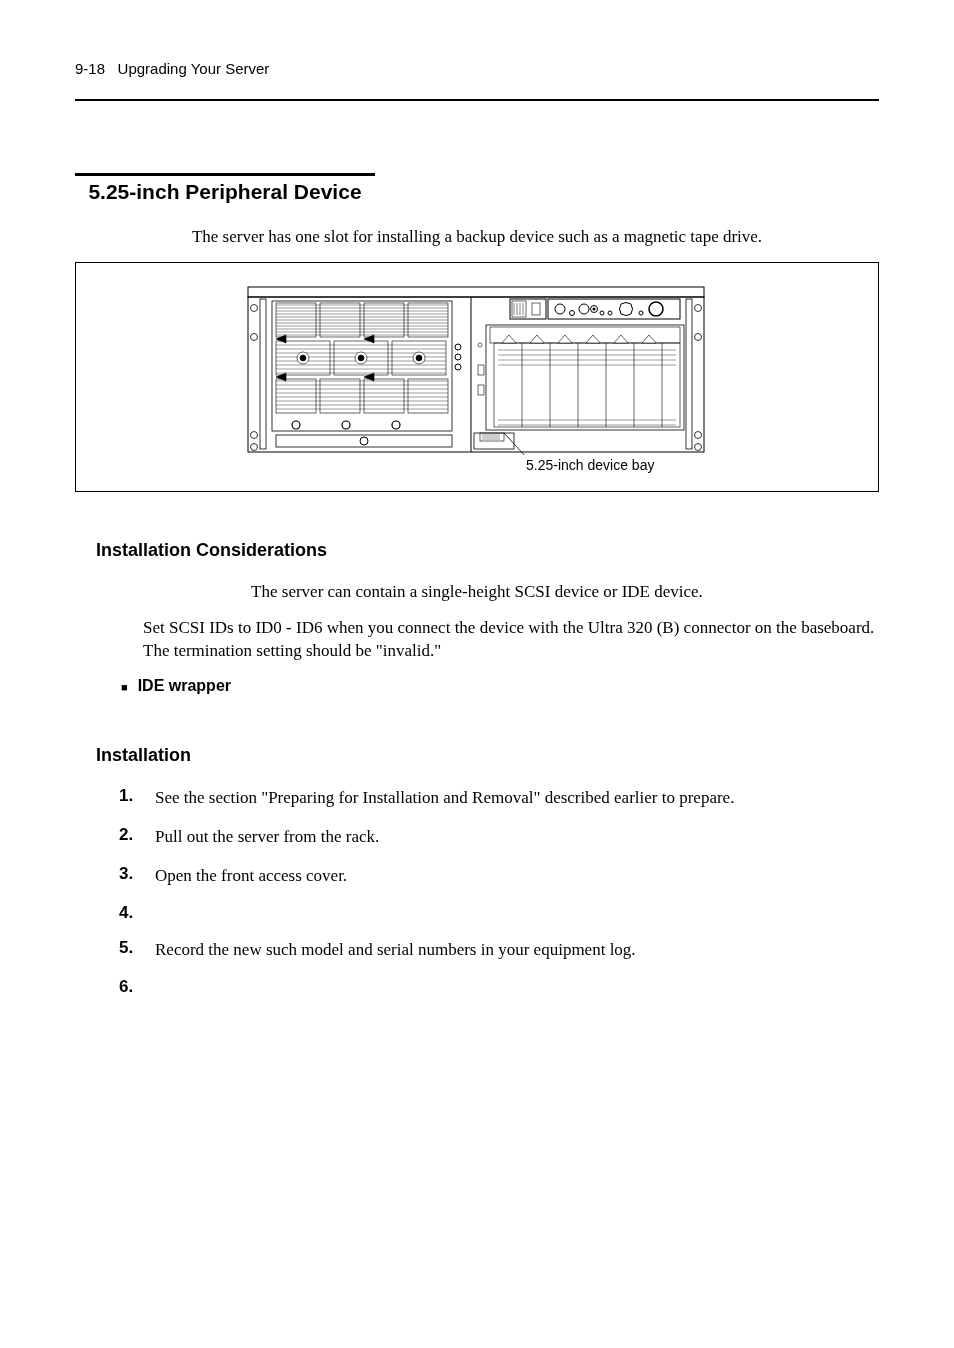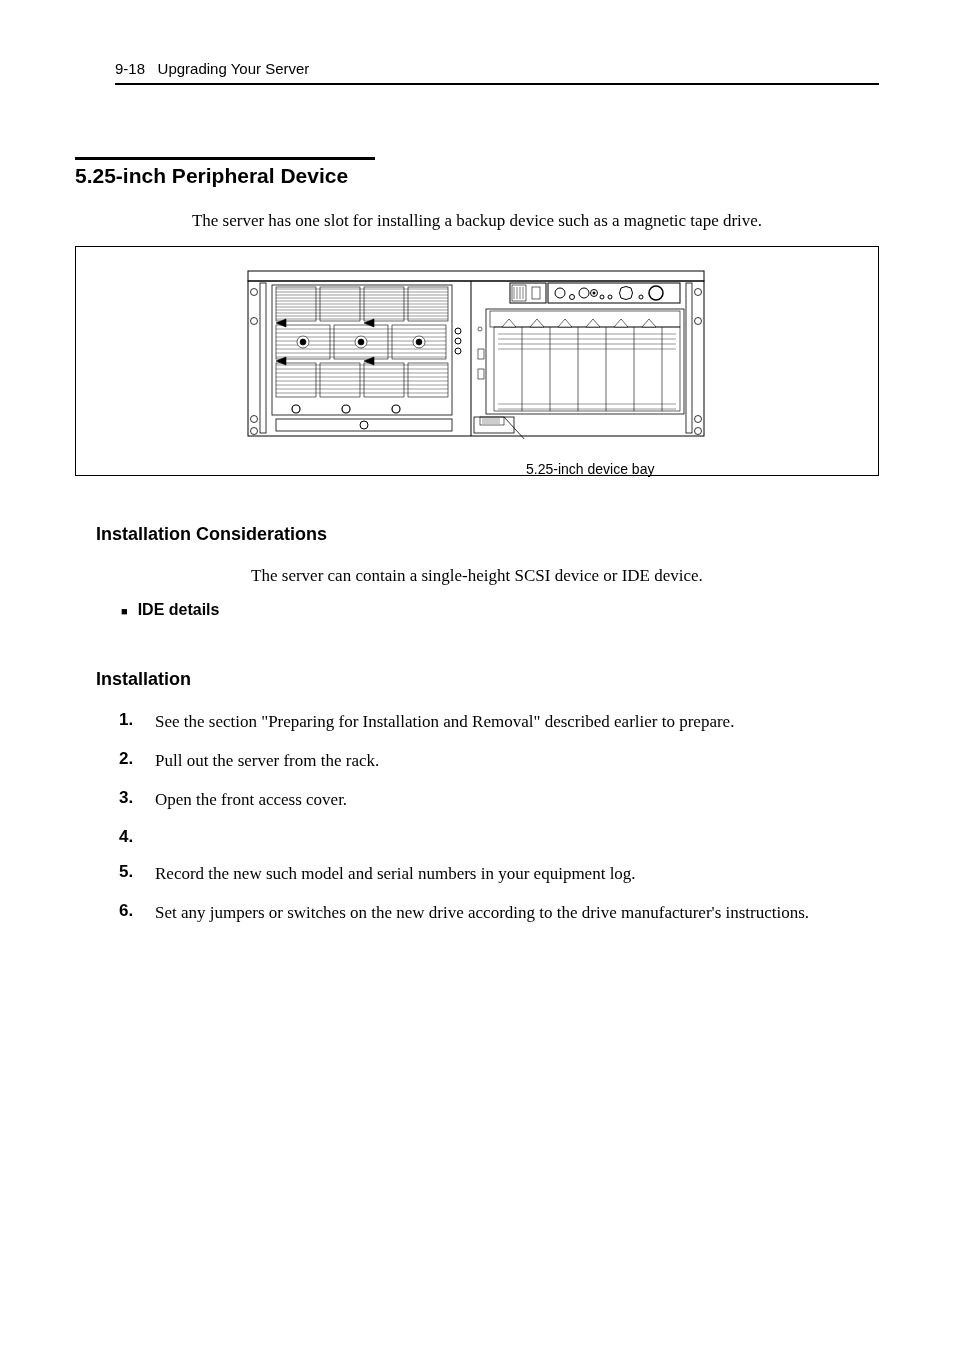--- a/index.html
+++ b/index.html
@@ -8,53 +8,53 @@
     font-family: "Times New Roman", Times, serif;
     color: #000;
     width: 954px;
     height: 1348px;
     padding: 60px 75px 60px 75px;
     position: relative;
   }
   .header-line {
     font-family: Arial, Helvetica, sans-serif;
     font-size: 15px;
-    padding-bottom: 6px;
+    padding-bottom: 22px;
     border-bottom: 2px solid #000;
     margin-bottom: 72px;
-    margin-left: 40px;
   }
   .section-title {
     font-family: Arial, Helvetica, sans-serif;
     font-size: 21px;
     font-weight: bold;
     border-top: 3px solid #000;
     width: 300px;
     padding-top: 4px;
     margin-bottom: 22px;
+    text-align: center;
   }
   .body-text {
     font-size: 17px;
     line-height: 1.3;
     margin-bottom: 14px;
     text-align: center;
   }
   .figure-box {
     border: 1px solid #000;
     width: 100%;
     height: 230px;
     position: relative;
     margin-bottom: 48px;
   }
   .figure-caption {
     position: absolute;
     font-family: Arial, Helvetica, sans-serif;
     font-size: 14px;
     left: 450px;
-    top: 214px;
+    top: 194px;
   }
   .sub-title {
     font-family: Arial, Helvetica, sans-serif;
     font-size: 18px;
     font-weight: bold;
     margin-bottom: 20px;
     margin-left: 21px;
   }
   .bullet-block {
     margin-left: 68px;
@@ -278,24 +278,25 @@
     <line x1="258" y1="158" x2="292" y2="195" stroke="#000" stroke-width="0.8"></line>
   </svg>
   <div class="figure-caption">5.25-inch device bay</div>
 </div>
 
 <div class="sub-title">Installation Considerations</div>
 
 <p class="body-text">The server can contain a single-height SCSI device or IDE device.</p>
 
 <div class="bullet-block">
+  <div class="bullet-body">Set SCSI IDs to ID0 - ID6 when you connect the device with the Ultra 320 (B) connector on the baseboard. The termination setting should be "invalid."</div>
 </div>
 
 <div class="bullet-block">
-  <div class="bullet-head">IDE details</div>
+  <div class="bullet-head">IDE wrapper</div>
 </div>
 
 <div class="spacer"></div>
 
 <div class="sub-title">Installation</div>
 
 <div class="ol">
   <div class="ol-item">
     <div class="ol-num">1.</div>
     <div class="ol-text">See the section "Preparing for Installation and Removal" described earlier to prepare.</div>
@@ -310,15 +311,14 @@
   </div>
   <div class="ol-item">
     <div class="ol-num">4.</div>
   </div>
   <div class="ol-item">
     <div class="ol-num">5.</div>
     <div class="ol-text">Record the new such model and serial numbers in your equipment log.</div>
   </div>
   <div class="ol-item">
     <div class="ol-num">6.</div>
-    <div class="ol-text">Set any jumpers or switches on the new drive according to the drive manufacturer's instructions.</div>
   </div>
 </div>
 
 </body></html>

